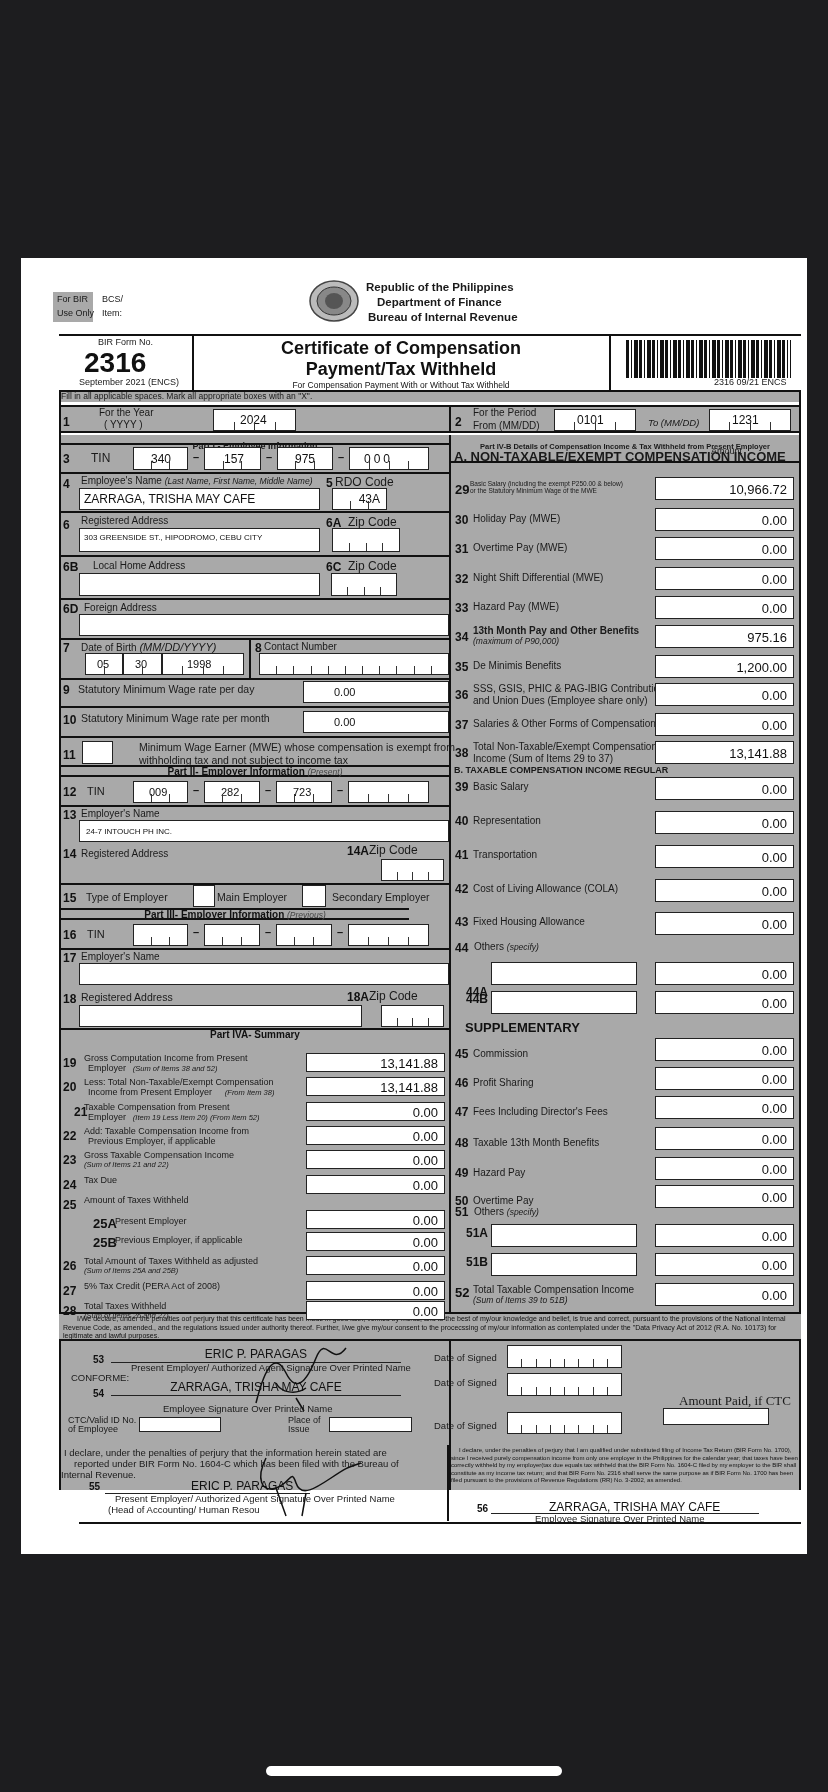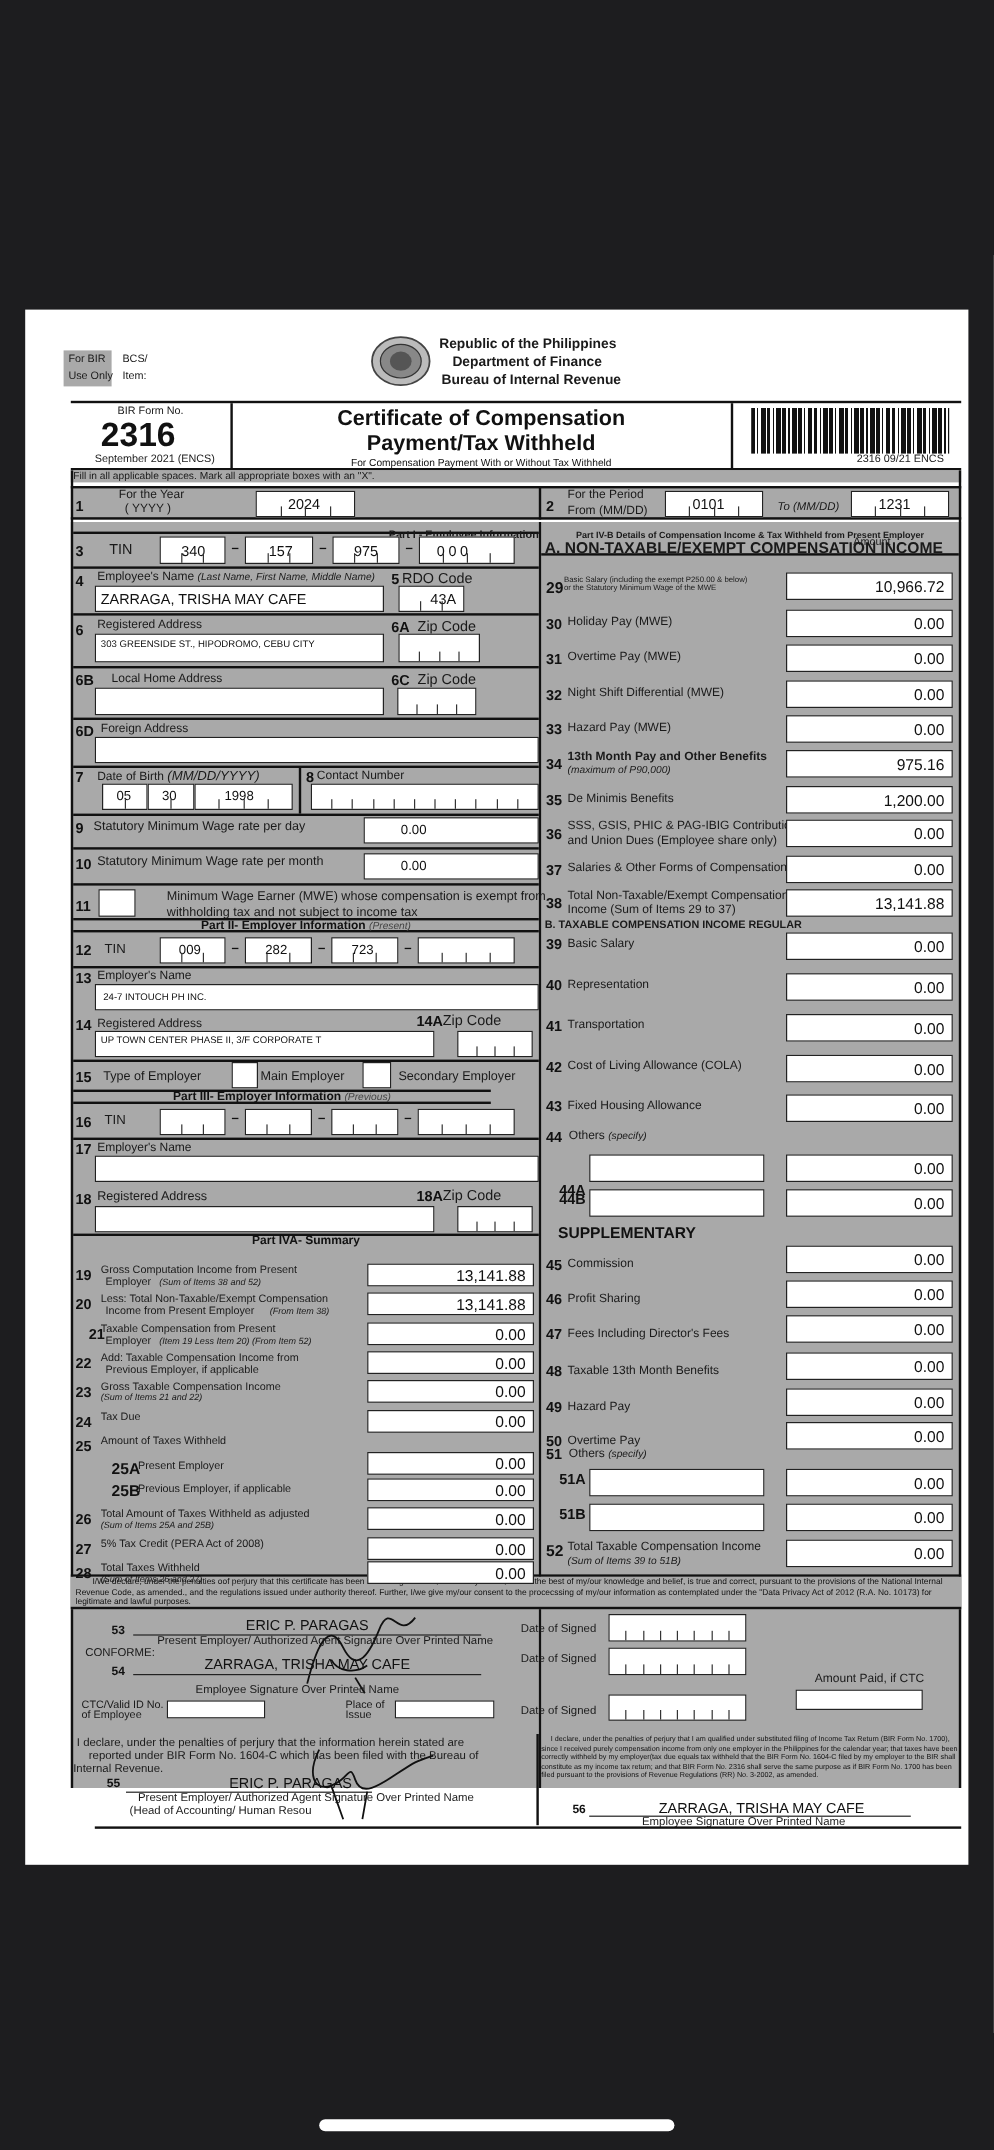--- a/index.html
+++ b/index.html
@@ -92,21 +92,21 @@
         <i></i>
       </div>
   </div>
 
   <div class="abs grey" style="left:38px;top:177px;width:390px;height:1055px;"></div>
   <div class="abs grey" style="left:430px;top:177px;width:350px;height:1055px;"></div>
   <div class="thick" style="left:428px;top:177px;width:2px;height:1055px;"></div>
   <div class="thick" style="left:38px;top:134px;width:2px;height:1098px;"></div>
   <div class="thick" style="left:778px;top:134px;width:2px;height:1098px;"></div>
 
-  <div class="abs center" style="left:40px;top:177px;width:388px;height:10px;border-bottom:2px solid #111;text-align:right;">
+  <div class="abs center" style="left:40px;top:177px;width:388px;height:10px;border-bottom:2px solid #111;">
     <span class="lbl" style="position:static;font-weight:bold;font-size:9px;">Part I - Employee Information</span>
   </div>
   <div class="num" style="left:42px;top:194px;">3</div>
   <div class="lbl" style="left:70px;top:194px;font-size:12px;">TIN</div>
   <div class="box" style="left:112px;top:189px;width:55px;height:23px;">
       <span class="valL" style="left:17px;font-size:12px;">340</span>
       <div class="ticks">
         <i></i>
         <i></i>
       </div>
@@ -290,23 +290,20 @@
   <div class="thick" style="left:40px;top:547px;width:388px;height:2px;"></div>
   <div class="num" style="left:42px;top:550px;">13</div>
   <div class="lbl" style="left:60px;top:550px;">Employer's Name</div>
   <div class="box" style="left:58px;top:562px;width:370px;height:22px;">
       <span class="valL" style="font-size:8px;left:6px;">24-7 INTOUCH PH INC.</span>
     </div>
   <div class="num" style="left:42px;top:589px;">14</div>
   <div class="lbl" style="left:60px;top:590px;">Registered Address</div>
   <div class="num" style="left:326px;top:586px;">14A</div>
   <div class="lbl" style="left:348px;top:586px;font-size:12px;">Zip Code</div>
-  <div class="box" style="left:58px;top:601px;width:283px;height:22px;">
-      <span class="valL" style="font-size:8px;top:7px;">UP TOWN CENTER PHASE II, 3/F CORPORATE T</span>
-    </div>
   <div class="box" style="left:360px;top:601px;width:63px;height:22px;">
       <div class="ticks">
         <i></i>
         <i></i>
         <i></i>
       </div>
     </div>
 
   <div class="thick" style="left:40px;top:625px;width:388px;height:2px;"></div>
   <div class="num" style="left:42px;top:633px;">15</div>
@@ -460,21 +457,21 @@
       <div class="ticks">
         <i></i>
         <i></i>
         <i></i>
         <i></i>
         <i></i>
         <i></i>
         <i></i>
       </div>
     </div>
-  <div class="lbl" style="left:658px;top:1136px;font-size:10px;">Amount Paid, if CTC</div>
+  <div class="lbl" style="left:658px;top:1136px;font-size:13px;font-family:Liberation Serif, serif;">Amount Paid, if CTC</div>
   <div class="box" style="left:642px;top:1150px;width:106px;height:17px;border-width:1px;"></div>
   <div class="lbl" style="left:413px;top:1163px;font-size:9.5px;">Date of Signed</div>
   <div class="box" style="left:486px;top:1154px;width:115px;height:22px;border-width:1px;">
       <div class="ticks">
         <i></i>
         <i></i>
         <i></i>
         <i></i>
         <i></i>
         <i></i>

